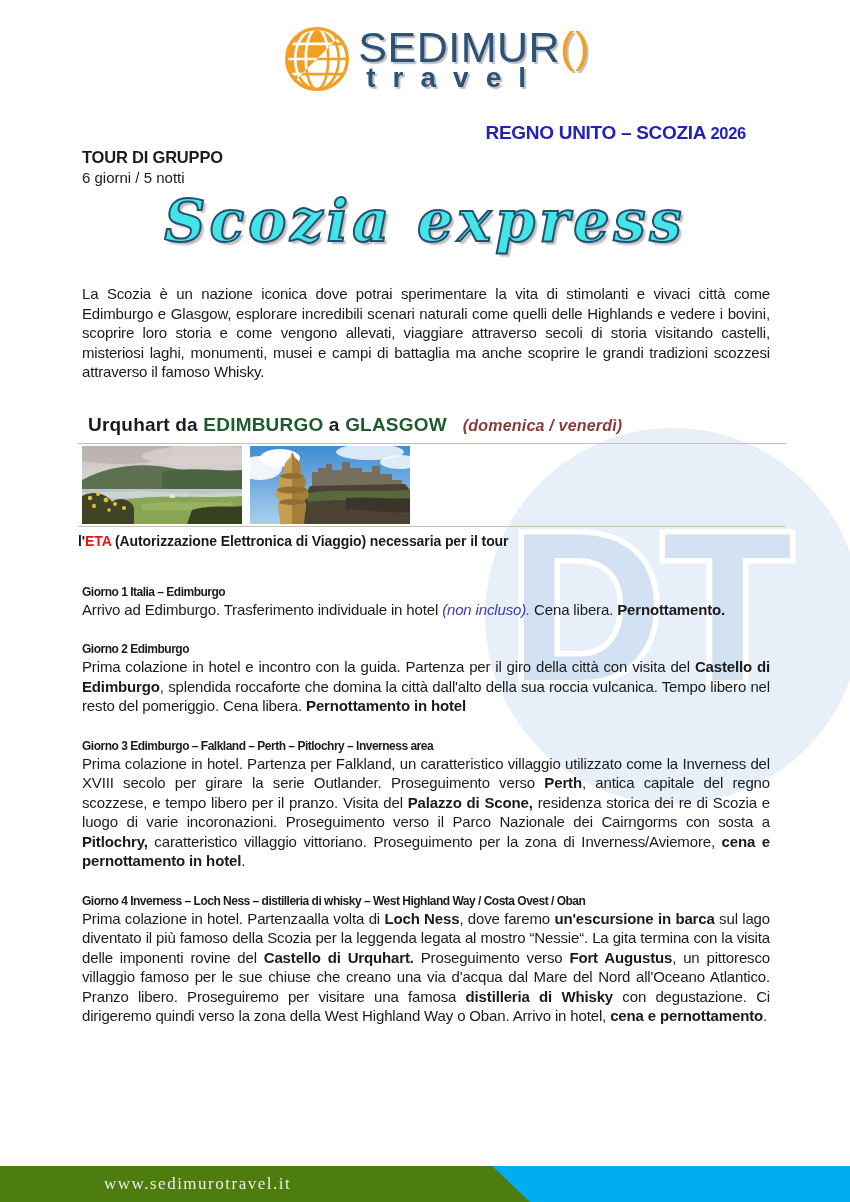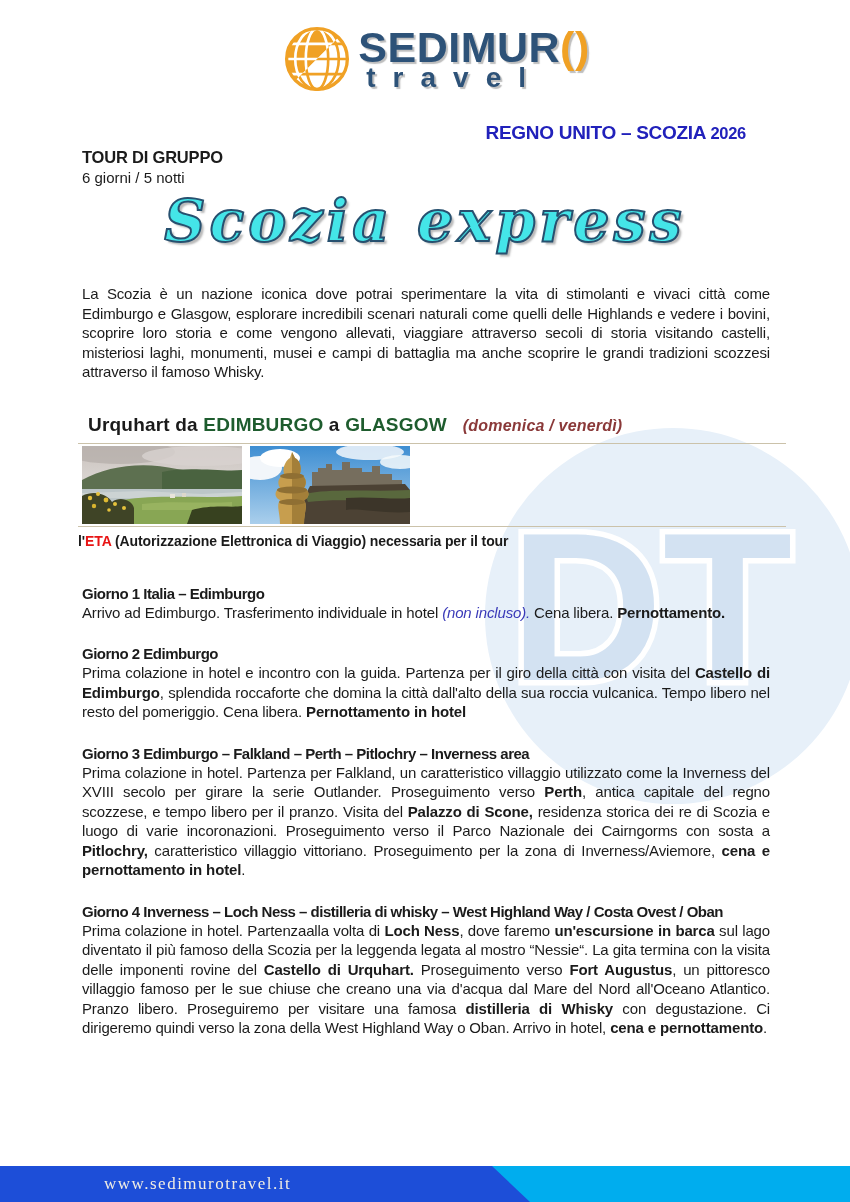--- a/index.html
+++ b/index.html
@@ -6,21 +6,21 @@
   .page{position:relative;width:850px;height:1202px;background:#fff;overflow:hidden;
         font-family:"Liberation Sans",sans-serif;color:#1b1b1b;margin:0 auto;}
   .watermark{position:absolute;left:468px;top:410px;z-index:0;}
   .content{position:relative;z-index:1;}
 
   
   .logo-row{display:flex;justify-content:center;align-items:center;gap:8px;
             padding-top:26px;transform:translateX(12px);}
   .globe-icon svg{width:66px;height:66px;display:block;}
   .brand-text{display:flex;flex-direction:column;}
-  .brand-main{font-size:43px;font-weight:bold;color:#2d5278;letter-spacing:0.5px;
+  .brand-main{font-size:43px;font-weight:normal;color:#2d5278;letter-spacing:0.5px;
               line-height:40px;text-shadow:2px 2px 1px rgba(110,110,110,.45);text-align:right;}
   .brand-main .paren{color:#f0a125;}
   .brand-sub{font-size:28px;font-weight:bold;color:#2d5278;letter-spacing:17px;
              line-height:26px;margin-top:-2px;padding-left:8px;
              text-shadow:2px 2px 1px rgba(110,110,110,.45);}
 
   .region-line{text-align:right;padding-right:104px;margin-top:30px;font-weight:bold;
                color:#2121bb;font-size:19px;letter-spacing:-0.3px;}
   .region-line .year{font-size:16.5px;}
   .tour-type{margin:4px 0 0 82px;font-weight:bold;font-size:16.5px;letter-spacing:-0.2px;}
@@ -49,27 +49,27 @@
   .dep-row .dates{font-weight:bold;margin-left:20px;letter-spacing:0.5px;}
   .dep-photos{display:flex;gap:8px;padding:2px 0;margin-left:4px;align-items:center;}
   .photo{width:160px;height:78px;display:block;}
 
   .eta{margin:6px 0 0 78px;font-size:14px;font-weight:bold;letter-spacing:-0.1px;}
   .eta .red{color:#e81515;}
 
   
   .itinerary{margin:36px 80px 0 82px;}
   .day{margin-bottom:23px;}
-  .day-title{font-weight:bold;font-size:15px;letter-spacing:-0.5px;margin:0 0 1px 0;}
+  .day-title{font-weight:bold;font-size:12px;letter-spacing:-0.5px;margin:0 0 1px 0;}
   .day-body{margin:0;text-align:justify;font-size:15px;line-height:19.5px;letter-spacing:-0.15px;}
   .seg-b{font-weight:bold;}
   .seg-blue{color:#3a3ab8;font-style:italic;}
 
   
-  .footer{position:absolute;left:0;bottom:0;width:100%;height:36px;background:#1d4ed8;z-index:2;}
+  .footer{position:absolute;left:0;bottom:0;width:100%;height:36px;background:#4d7c0f;z-index:2;}
   .footer-light{position:absolute;left:492px;top:0;right:0;bottom:0;background:#00adee;
                 clip-path:polygon(0 0,100% 0,100% 100%,38px 100%);}
   .footer-url{position:absolute;left:104px;top:50%;transform:translateY(-50%);
               font-family:"Liberation Serif",serif;font-size:17px;letter-spacing:1.5px;
               color:#f0ede3;}
 </style>
 </head>
 <body>
 
 <div class="page">

